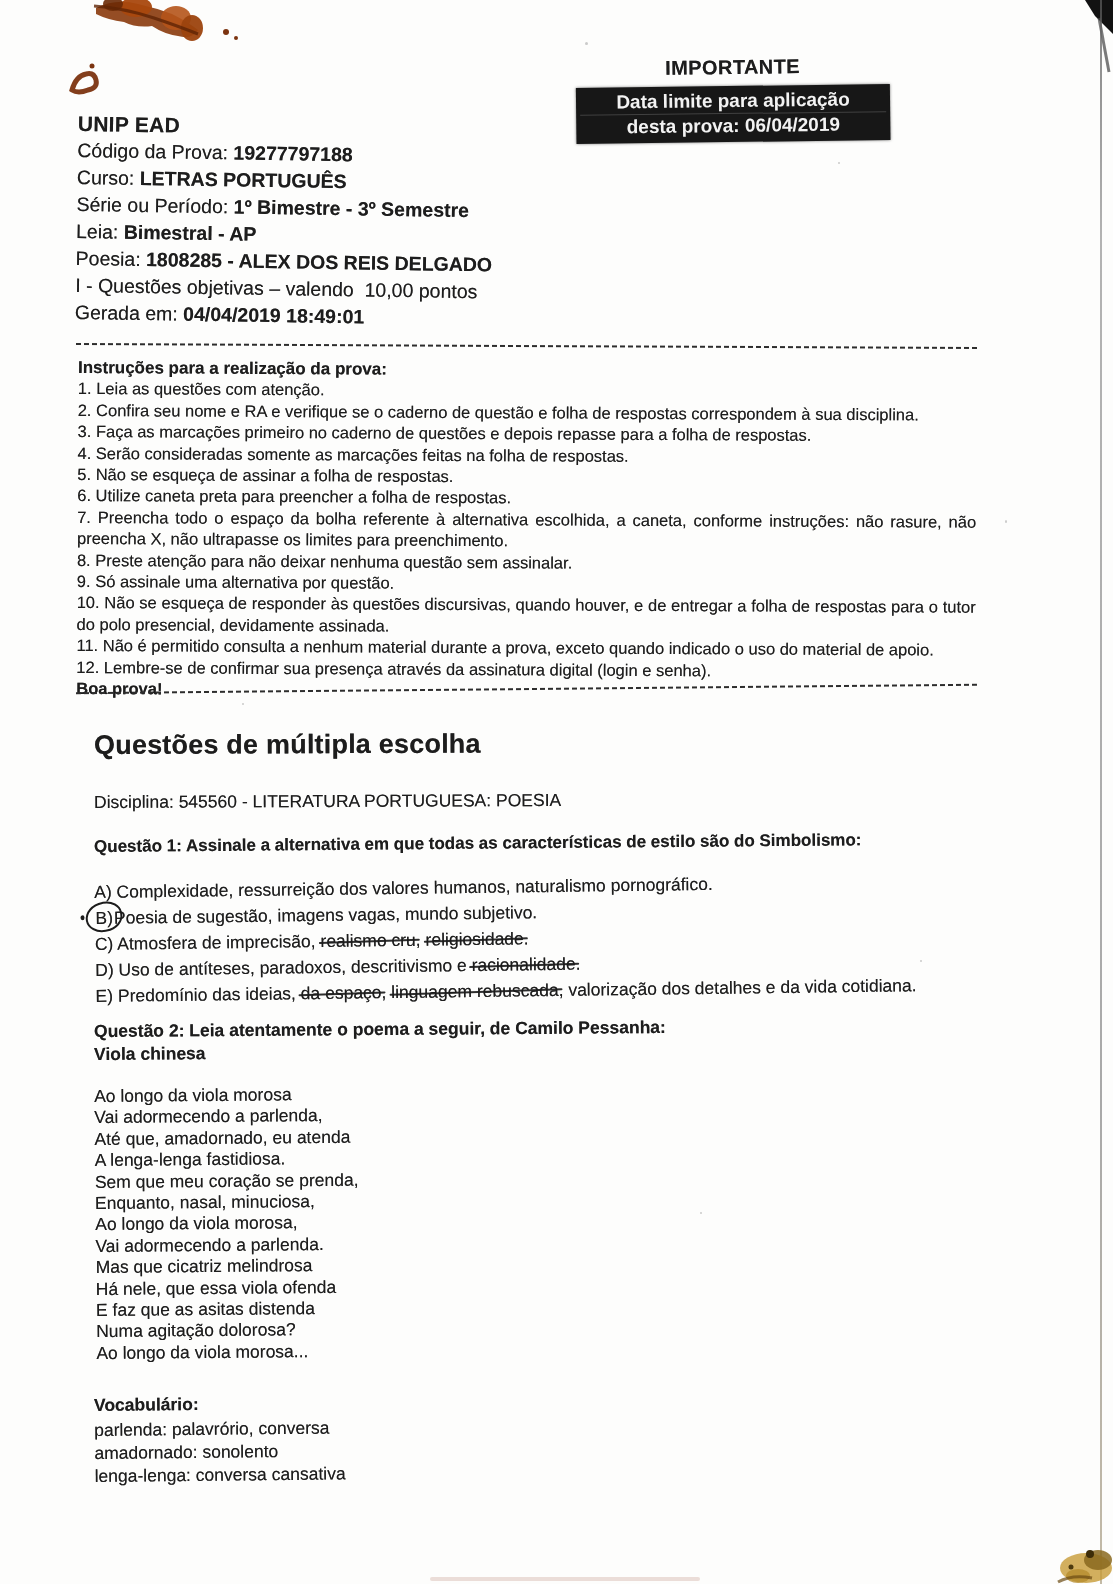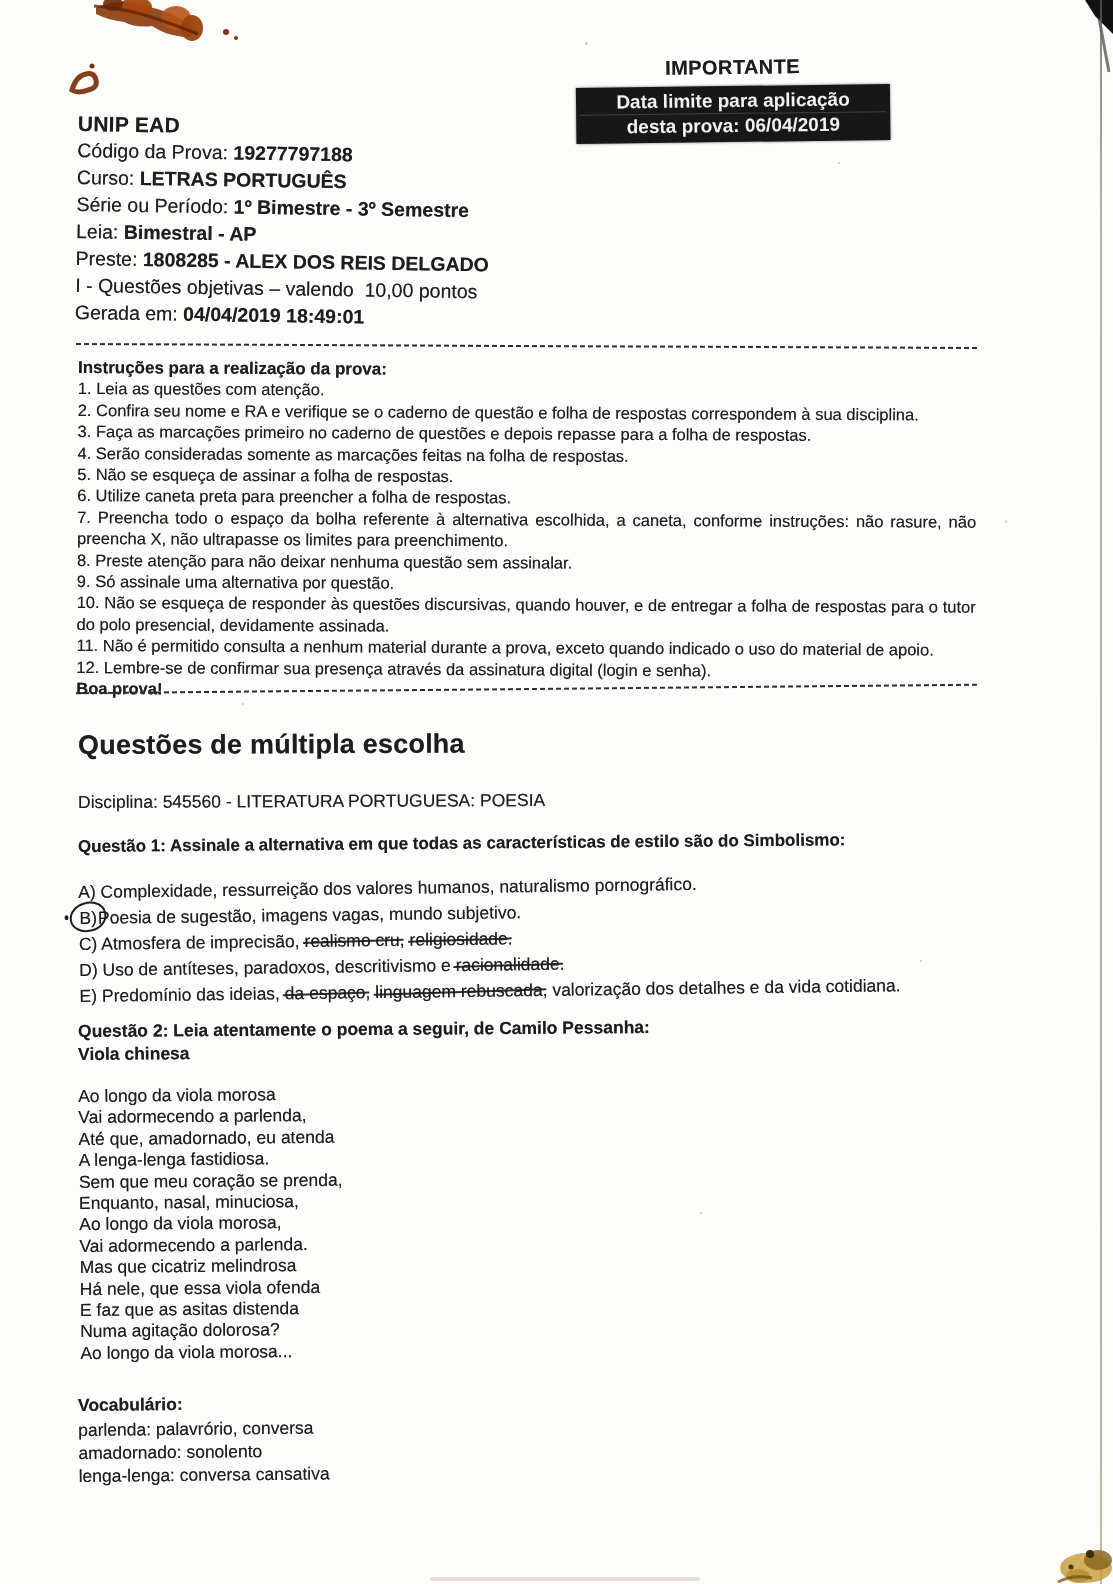--- a/index.html
+++ b/index.html
@@ -33,21 +33,21 @@
   .sep2{top:688px;transform:rotate(-0.55deg);}
 
   
   .instructions{position:absolute;left:78px;top:357px;width:899px;font-size:16.5px;line-height:21.4px;
     transform:rotate(0.3deg);transform-origin:left top;}
   .instr-title{font-weight:bold;font-size:17px;}
   .instr-item.justify{text-align:justify;}
   .closing{font-weight:bold;}
 
   
-  .mc{position:absolute;left:78px;top:730px;width:902px;}
+  .mc{position:absolute;left:94px;top:730px;width:902px;}
   .mc-title{font-weight:bold;font-size:27px;letter-spacing:.2px;transform:rotate(-0.2deg);transform-origin:left;}
   .discipline{margin-top:31px;font-size:17.5px;transform:rotate(-0.25deg);transform-origin:left;}
   .q1prompt{margin-top:24px;font-weight:bold;font-size:17px;transform:rotate(-0.5deg);transform-origin:left;}
   .options{margin-top:22px;font-size:17.5px;line-height:26px;transform:rotate(-0.75deg);transform-origin:left top;}
   .option-letter{position:relative;display:inline-block;}
   .circled{padding:0 1px;}
   .circled::before{content:'';position:absolute;left:-9px;top:-3px;width:33px;height:26px;
     border:2.6px solid var(--pen,#1c1c1c);border-radius:55% 48% 52% 50%;transform:rotate(-10deg);}
   .circled::after{content:'';position:absolute;left:-14px;top:10px;width:4px;height:5px;
     background:var(--pen,#1c1c1c);border-radius:50%;}
@@ -117,21 +117,21 @@
     </div>
   </div>
 
   <div class="header ink">
     <div class="org">UNIP EAD</div>
     <div id="header-fields">
         <div class="hline"><span>Código da Prova: </span><b>19277797188</b></div>
         <div class="hline"><span>Curso: </span><b>LETRAS PORTUGUÊS</b></div>
         <div class="hline"><span>Série ou Período: </span><b>1º Bimestre - 3º Semestre</b></div>
         <div class="hline"><span>Leia: </span><b>Bimestral - AP</b></div>
-        <div class="hline"><span>Preste: </span><b>1808285 - ALEX DOS REIS DELGADO</b></div>
+        <div class="hline"><span>Poesia: </span><b>1808285 - ALEX DOS REIS DELGADO</b></div>
       </div>
     <div class="hline pre">I - Questões objetivas – valendo  10,00 pontos</div>
     <div class="hline"><span>Gerada em: </span><b>04/04/2019 18:49:01</b></div>
   </div>
 
   <div class="sep sep1"></div>
 
   <div class="instructions ink">
     <div class="instr-title">Instruções para a realização da prova:</div>
     <div id="instr-list">

